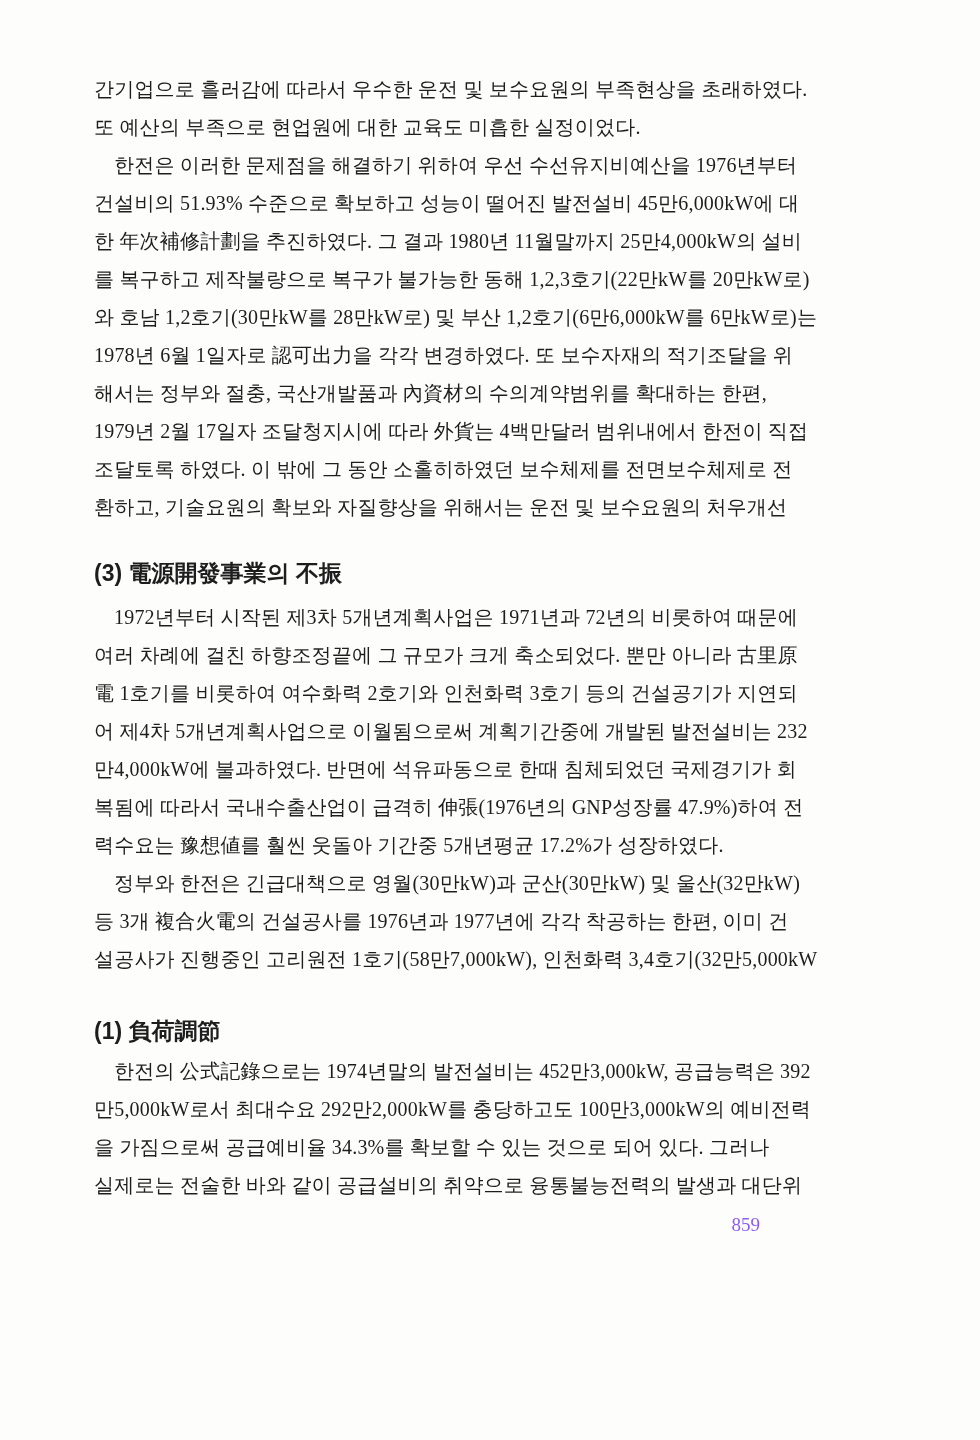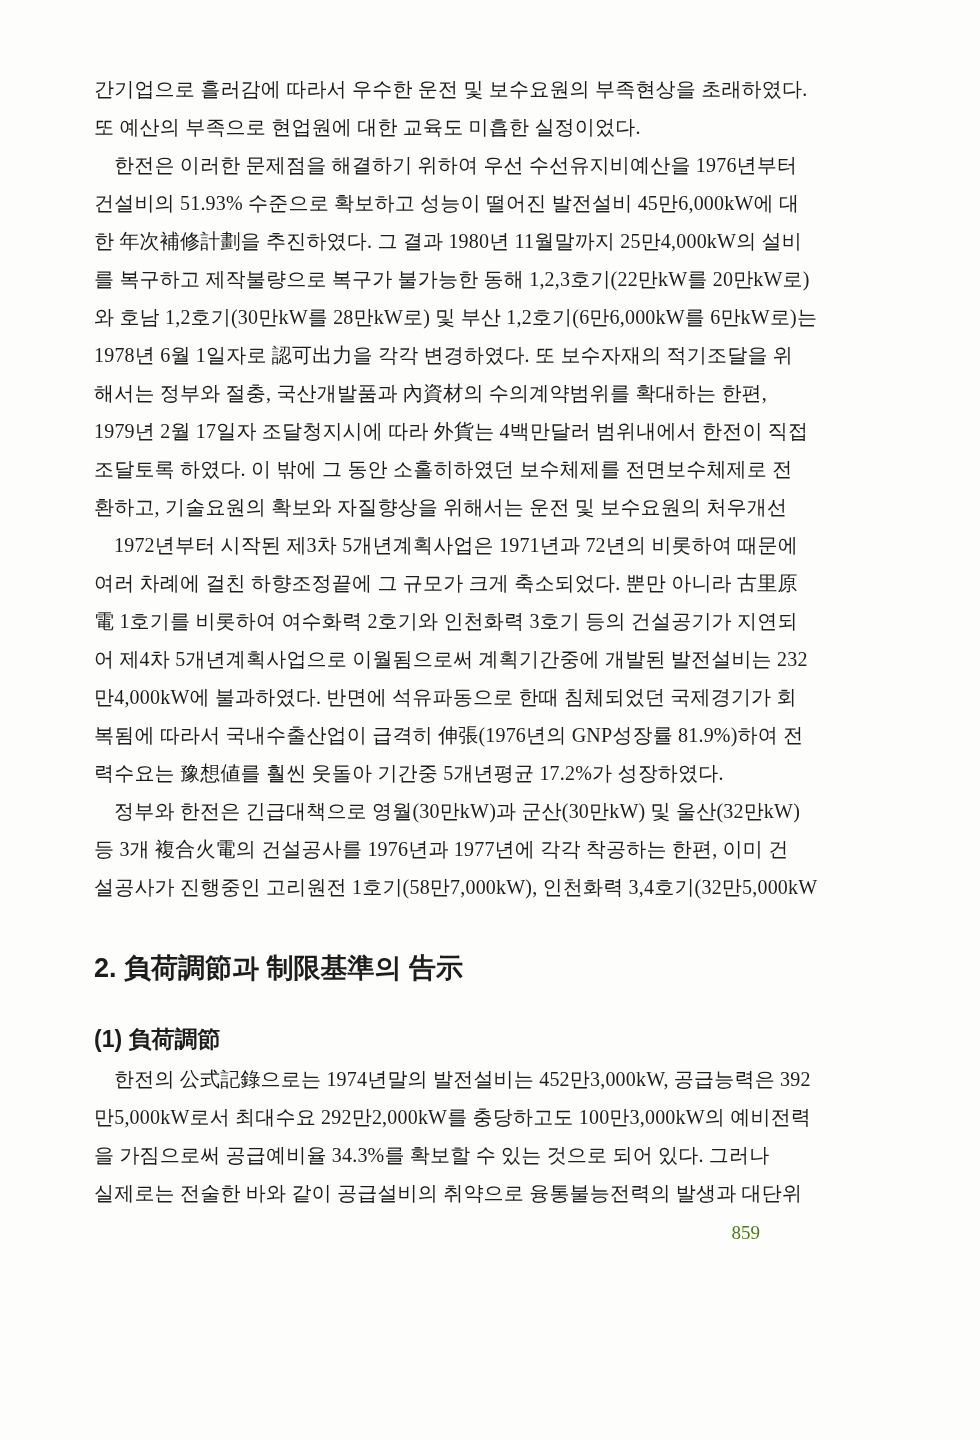--- a/index.html
+++ b/index.html
@@ -54,51 +54,51 @@
     white-space: nowrap;
   }
   .h-sub.second {
     margin-top: 38px;
     margin-bottom: 6px;
   }
   .page-number {
     margin-top: 10px;
     font-size: 19px;
     text-align: right;
-    color: #4d7c0f;
+    color: #8b5cf6;
   }
 </style>
 </head>
 <body style="background: rgb(253, 253, 251);">
 
 <div class="page" style="color: rgb(29, 29, 29);">
   <div class="content">
       <div class="line">간기업으로 흘러감에 따라서 우수한 운전 및 보수요원의 부족현상을 초래하였다.</div>
       <div class="line end">또 예산의 부족으로 현업원에 대한 교육도 미흡한 실정이었다.</div>
       <div class="line indent">한전은 이러한 문제점을 해결하기 위하여 우선 수선유지비예산을 1976년부터</div>
       <div class="line">건설비의 51.93% 수준으로 확보하고 성능이 떨어진 발전설비 45만6,000kW에 대</div>
       <div class="line">한 年次補修計劃을 추진하였다. 그 결과 1980년 11월말까지 25만4,000kW의 설비</div>
       <div class="line">를 복구하고 제작불량으로 복구가 불가능한 동해 1,2,3호기(22만kW를 20만kW로)</div>
       <div class="line">와 호남 1,2호기(30만kW를 28만kW로) 및 부산 1,2호기(6만6,000kW를 6만kW로)는</div>
       <div class="line">1978년 6월 1일자로 認可出力을 각각 변경하였다. 또 보수자재의 적기조달을 위</div>
       <div class="line">해서는 정부와 절충, 국산개발품과 內資材의 수의계약범위를 확대하는 한편,</div>
       <div class="line">1979년 2월 17일자 조달청지시에 따라 外貨는 4백만달러 범위내에서 한전이 직접</div>
       <div class="line">조달토록 하였다. 이 밖에 그 동안 소홀히하였던 보수체제를 전면보수체제로 전</div>
       <div class="line">환하고, 기술요원의 확보와 자질향상을 위해서는 운전 및 보수요원의 처우개선</div>
+      <div class="h-sub">(3) 電源開發事業의 不振</div>
       <div class="line indent">1972년부터 시작된 제3차 5개년계획사업은 1971년과 72년의 비롯하여 때문에</div>
       <div class="line">여러 차례에 걸친 하향조정끝에 그 규모가 크게 축소되었다. 뿐만 아니라 古里原</div>
       <div class="line">電 1호기를 비롯하여 여수화력 2호기와 인천화력 3호기 등의 건설공기가 지연되</div>
       <div class="line">어 제4차 5개년계획사업으로 이월됨으로써 계획기간중에 개발된 발전설비는 232</div>
       <div class="line">만4,000kW에 불과하였다. 반면에 석유파동으로 한때 침체되었던 국제경기가 회</div>
-      <div class="line">복됨에 따라서 국내수출산업이 급격히 伸張(1976년의 GNP성장률 81.9%)하여 전</div>
+      <div class="line">복됨에 따라서 국내수출산업이 급격히 伸張(1976년의 GNP성장률 47.9%)하여 전</div>
       <div class="line end">력수요는 豫想値를 훨씬 웃돌아 기간중 5개년평균 17.2%가 성장하였다.</div>
       <div class="line indent">정부와 한전은 긴급대책으로 영월(30만kW)과 군산(30만kW) 및 울산(32만kW)</div>
       <div class="line">등 3개 複合火電의 건설공사를 1976년과 1977년에 각각 착공하는 한편, 이미 건</div>
       <div class="line">설공사가 진행중인 고리원전 1호기(58만7,000kW), 인천화력 3,4호기(32만5,000kW</div>
-      <div class="h-section">2. 負荷調節과 制限基準의 告示</div>
       <div class="h-sub second">(1) 負荷調節</div>
       <div class="line indent">한전의 公式記錄으로는 1974년말의 발전설비는 452만3,000kW, 공급능력은 392</div>
       <div class="line">만5,000kW로서 최대수요 292만2,000kW를 충당하고도 100만3,000kW의 예비전력</div>
       <div class="line">을 가짐으로써 공급예비율 34.3%를 확보할 수 있는 것으로 되어 있다. 그러나</div>
       <div class="line">실제로는 전술한 바와 같이 공급설비의 취약으로 융통불능전력의 발생과 대단위</div>
     </div>
   <div class="content">
     <div class="page-number">859</div>
   </div>
 </div>

